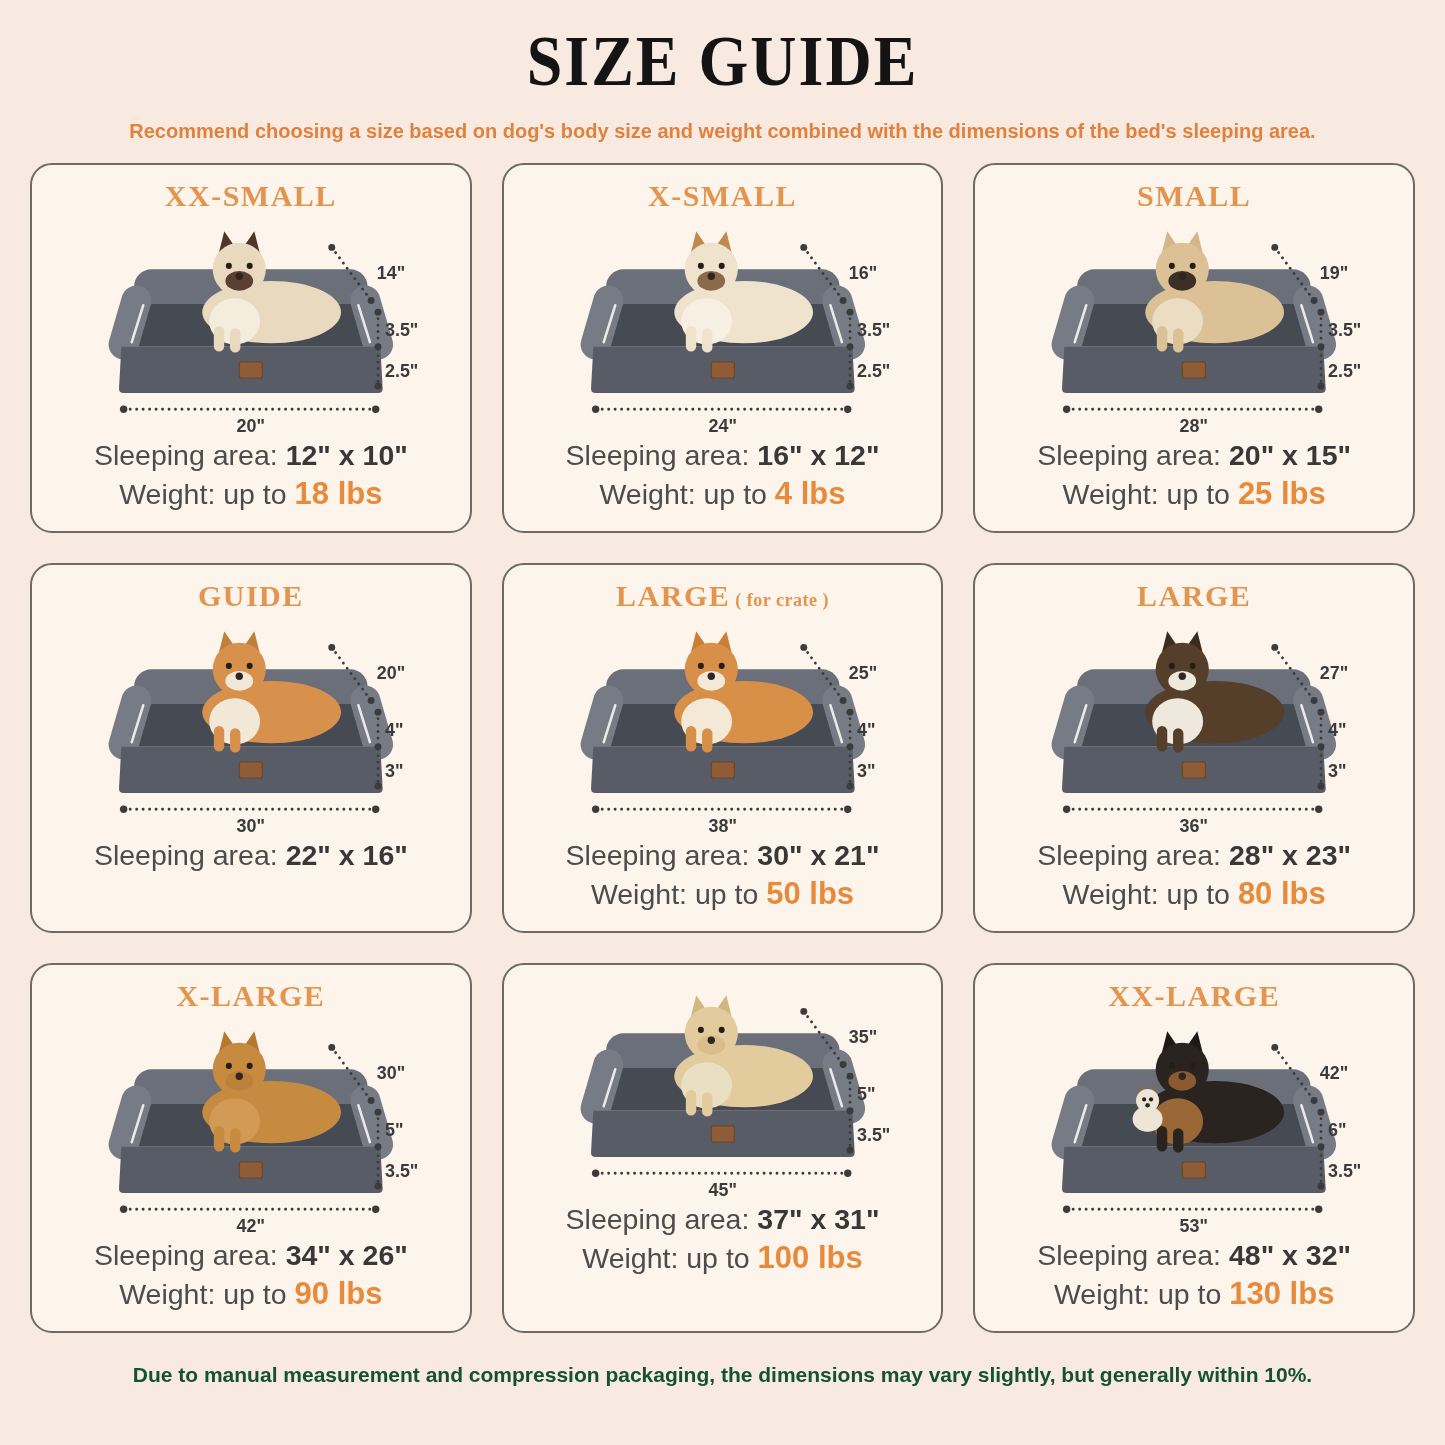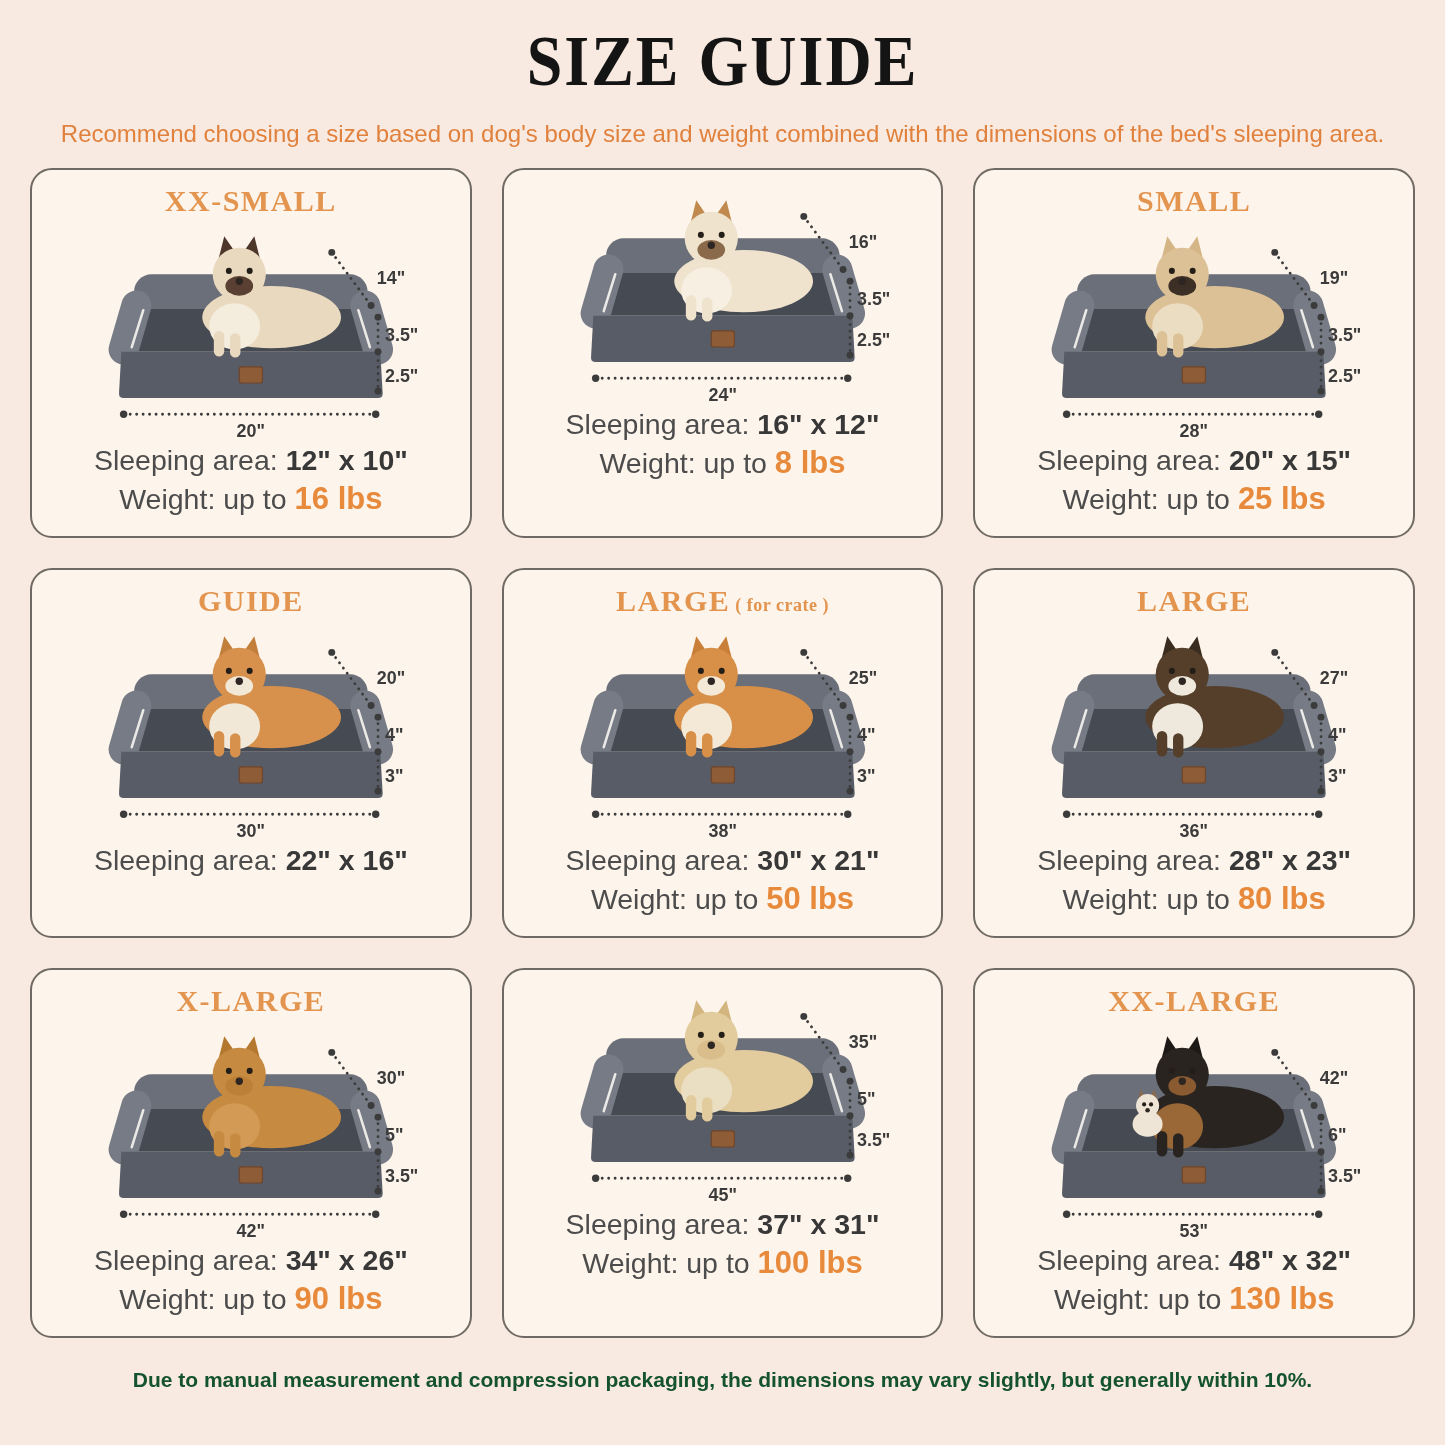--- a/index.html
+++ b/index.html
@@ -20,22 +20,22 @@
     font-size:64px;
     letter-spacing:2px;
     color:#141414;
     transform:scaleY(1.12);
     transform-origin:top center;
   }
   .subtitle{
     margin:26px 40px 0;
     text-align:center;
     color:#E0813D;
-    font-weight:normal;
-    font-size:24px;
+    font-weight:bold;
+    font-size:20px;
   }
 
   
   .grid{
     margin:20px 30px 0;
     display:grid;
     grid-template-columns:repeat(3,1fr);
     column-gap:44px;
     row-gap:24px;
     gap:30px;
@@ -167,24 +167,25 @@
 
           <line class="dim-line" x1="40" y1="168" x2="258" y2="168"></line>
           <circle class="dim-dot" cx="40" cy="168" r="3.2"></circle>
           <circle class="dim-dot" cx="258" cy="168" r="3.2"></circle>
           <text class="dim-label" x="150" y="188" text-anchor="middle">20"</text>
         </g>
       </svg>
     </div>
 
     <p class="spec"><span class="spec-label">Sleeping area:</span>&nbsp;<span class="spec-value">12" x 10"</span></p>
-    <p class="spec"><span class="spec-label">Weight: up to</span>&nbsp;<span class="spec-weight">16 lbs</span></p>
-  </section>
-
-  <section class="card">
+    <p class="spec"><span class="spec-label">Weight: up to</span>&nbsp;<span class="spec-weight">18 lbs</span></p>
+  </section>
+
+  <section class="card">
+    <h2 class="card-title"><span class="t-main">X-SMALL</span><span class="t-sub"></span></h2>
 
     <div class="figure">
       <svg viewBox="0 0 300 192" aria-hidden="true">
 
         <g>
           <path class="seat" d="M52 74 L248 74 L256 114 L44 114 Z"></path>
           <line class="bolster" x1="64" y1="62" x2="236" y2="62"></line>
           <line class="arm" x1="51" y1="74" x2="40" y2="112"></line>
           <line class="arm" x1="249" y1="74" x2="260" y2="112"></line>
           <path class="base" d="M38 114 L262 114 L264 150 Q264 154 260 154 L40 154 Q36 154 36 150 Z"></path>
@@ -232,21 +233,21 @@
 
           <line class="dim-line" x1="40" y1="168" x2="258" y2="168"></line>
           <circle class="dim-dot" cx="40" cy="168" r="3.2"></circle>
           <circle class="dim-dot" cx="258" cy="168" r="3.2"></circle>
           <text class="dim-label" x="150" y="188" text-anchor="middle">24"</text>
         </g>
       </svg>
     </div>
 
     <p class="spec"><span class="spec-label">Sleeping area:</span>&nbsp;<span class="spec-value">16" x 12"</span></p>
-    <p class="spec"><span class="spec-label">Weight: up to</span>&nbsp;<span class="spec-weight">8 lbs</span></p>
+    <p class="spec"><span class="spec-label">Weight: up to</span>&nbsp;<span class="spec-weight">4 lbs</span></p>
   </section>
 
   <section class="card">
     <h2 class="card-title"><span class="t-main">SMALL</span><span class="t-sub"></span></h2>
 
     <div class="figure">
       <svg viewBox="0 0 300 192" aria-hidden="true">
 
         <g>
           <path class="seat" d="M52 74 L248 74 L256 114 L44 114 Z"></path>

